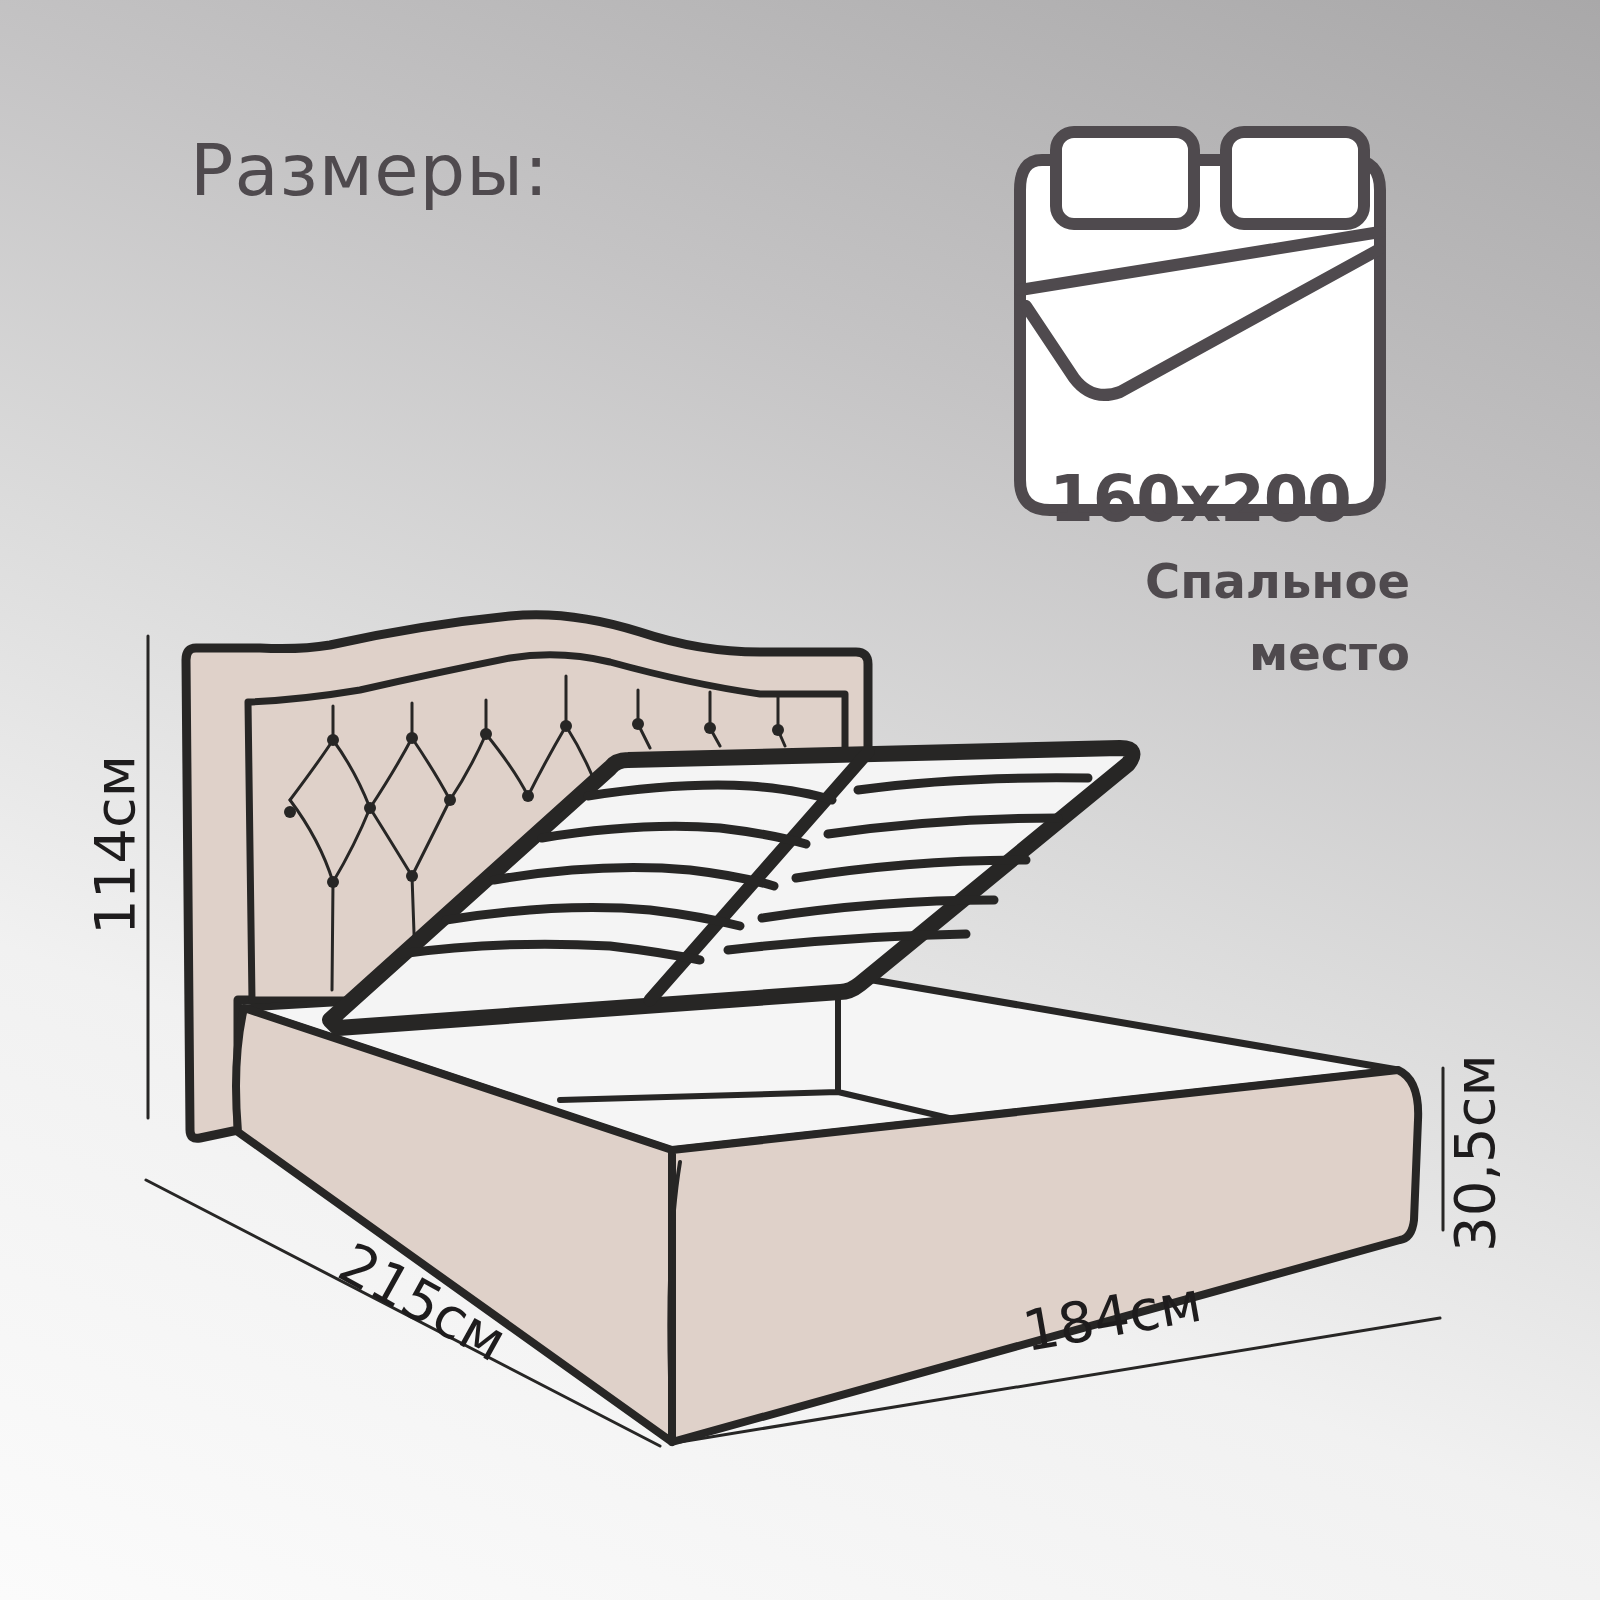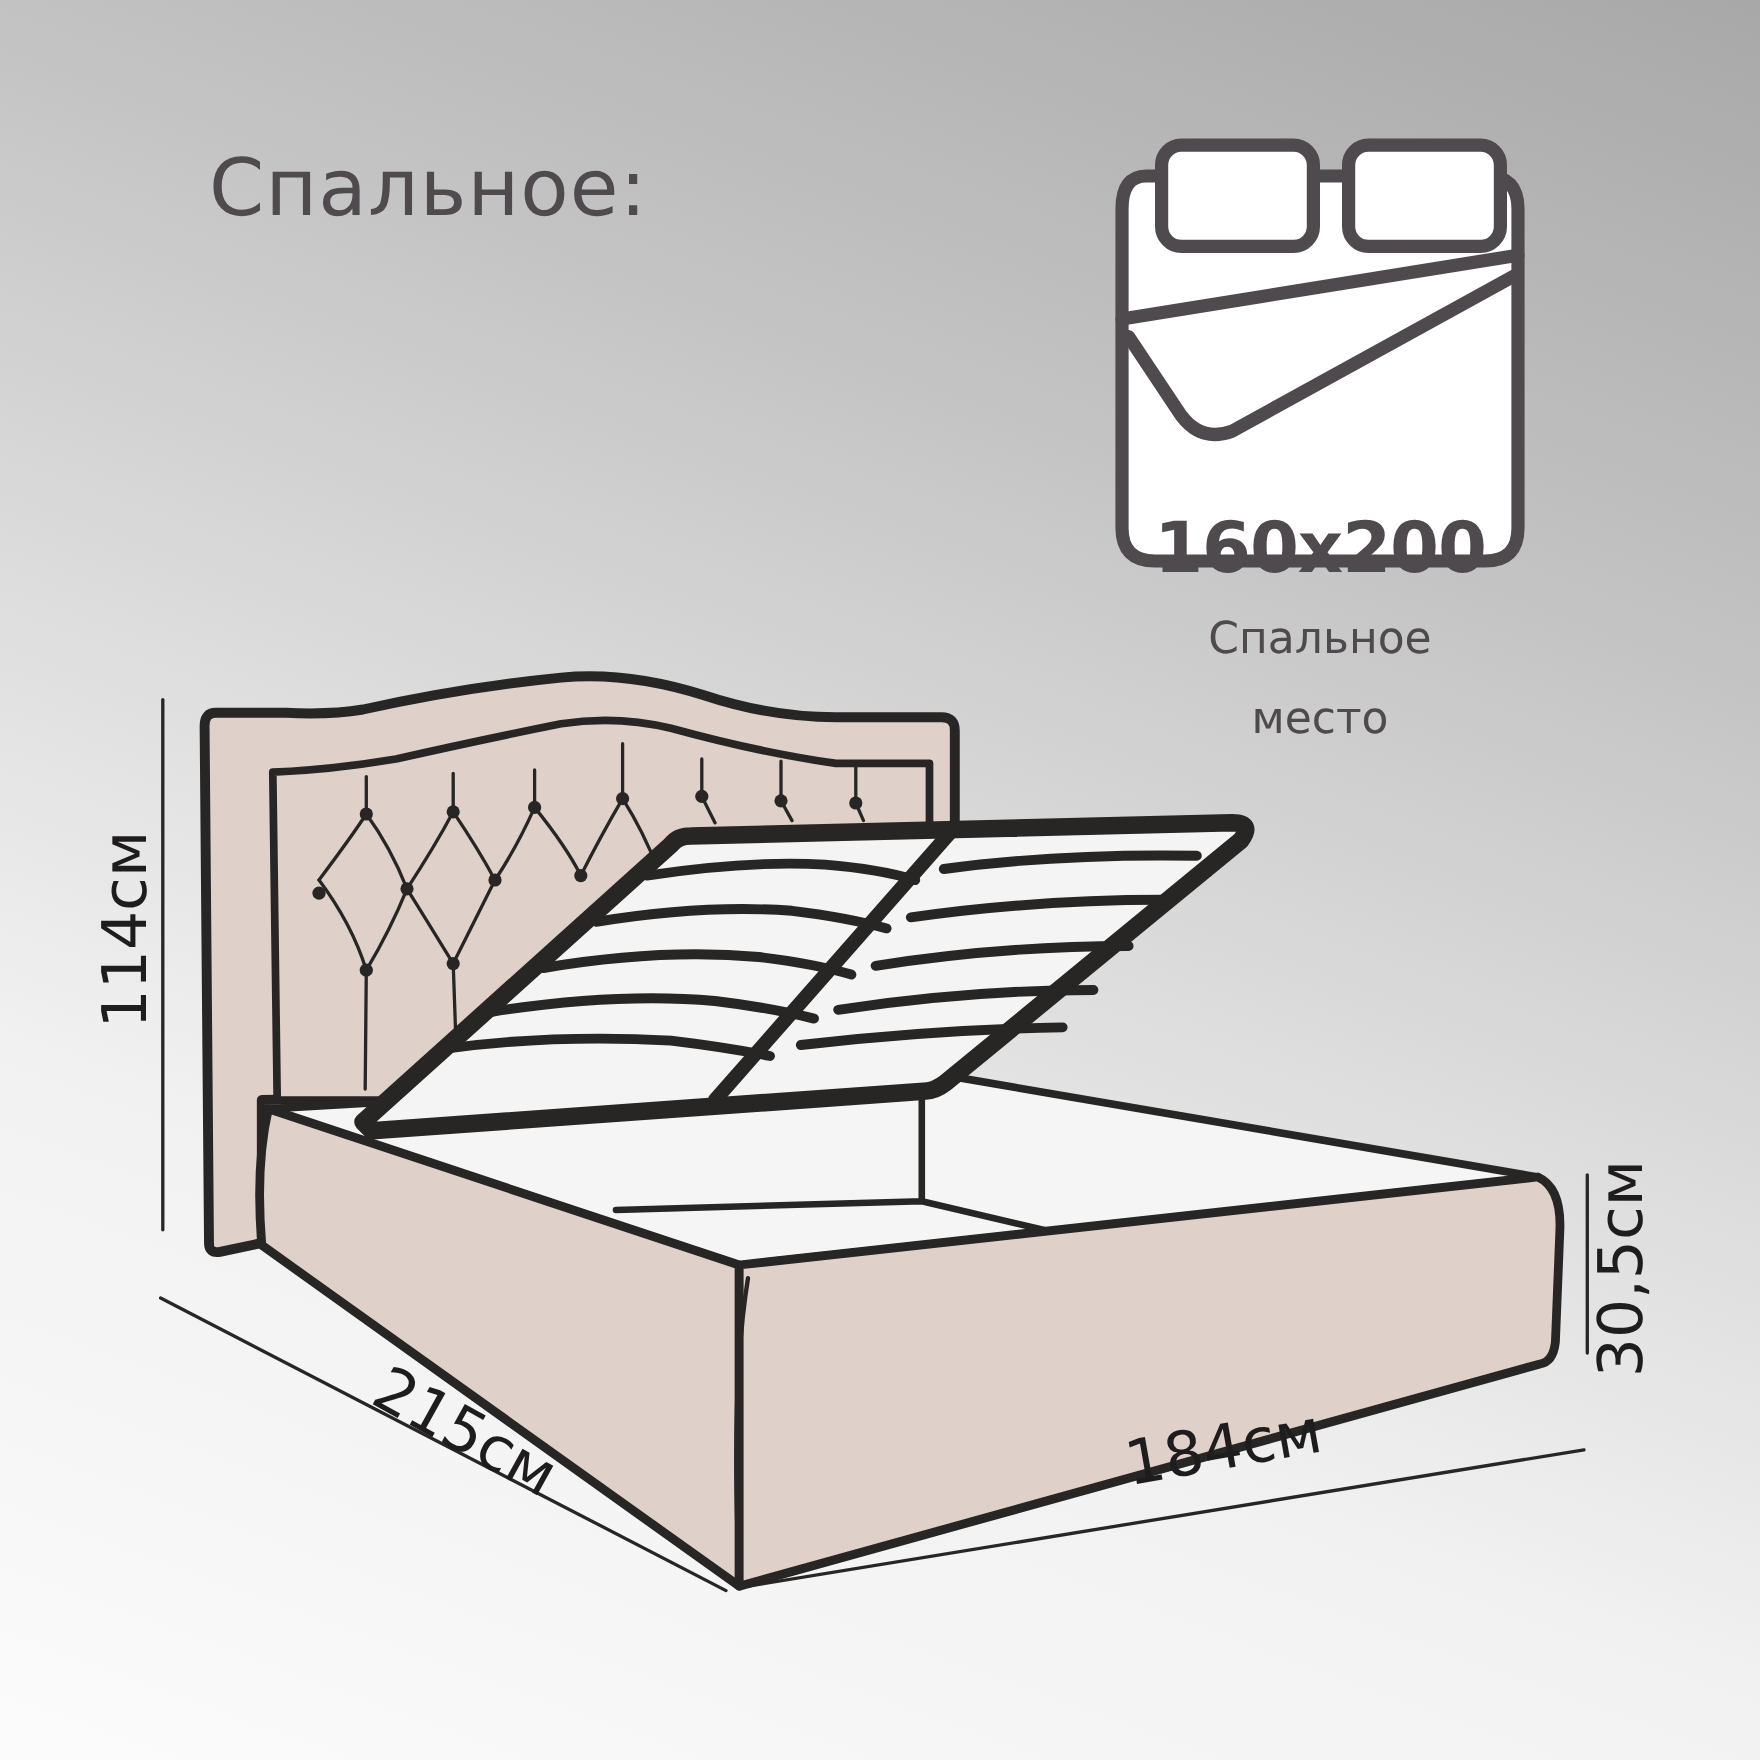--- a/index.html
+++ b/index.html
@@ -12,37 +12,37 @@
       position: absolute; left: 190px; top: 128px;
       font-size: 72px; font-weight: 500; color: #4f4a4e; letter-spacing: 1px;
       font-family: "DejaVu Sans", sans-serif;
     }
     .bed-icon { position: absolute; left: 1012px; top: 120px; width: 390px; height: 410px; }
     .icon-size {
       position: absolute; left: 1012px; top: 420px; width: 376px; text-align: center;
       font-size: 64px; font-weight: bold; color: #4f4a4e; letter-spacing: -1px; margin-top: 42px;
     }
     .caption {
-      position: absolute; left: 990px; top: 545px; width: 420px; text-align: center;
-      font-size: 40px; line-height: 72px; color: #4f4a4e;
+      position: absolute; left: 990px; top: 545px; width: 420px; text-align: right;
+      font-size: 48px; line-height: 72px; color: #4f4a4e; font-weight: bold;
     }
     .drawing { position: absolute; left: 0; top: 0; width: 1600px; height: 1600px; }
     .dim {
       position: absolute; font-size: 56px; color: #1e1c1d; white-space: nowrap;
       transform-origin: left top;
     }
     .dim-h { left: 82px; top: 935px; transform: rotate(-90deg); }
     .dim-h2 { left: 1442px; top: 1252px; transform: rotate(-90deg); }
     .dim-d { left: 360px; top: 1230px; transform: rotate(29deg); }
     .dim-w { left: 1018px; top: 1300px; transform: rotate(-10deg); }
   </style>
 </head>
 <body>
 
-<div class="title">Спальное:</div>
+<div class="title">Размеры:</div>
 
 <svg class="bed-icon" viewBox="0 0 390 410">
   <g fill="#ffffff" stroke="#4f4a4e" stroke-width="12" stroke-linejoin="round" stroke-linecap="round">
     <path d="M30 40 Q8 40 8 70 L8 360 Q8 390 38 390 L338 390 Q368 390 368 360 L368 70 Q368 40 340 40 Z"></path>
     <rect x="44" y="12" width="138" height="92" rx="18"></rect>
     <rect x="214" y="12" width="138" height="92" rx="18"></rect>
     <path d="M8 170 L368 112"></path>
     <path d="M14 186 L62 258 Q80 282 108 272 L366 130"></path>
   </g>
 </svg>

